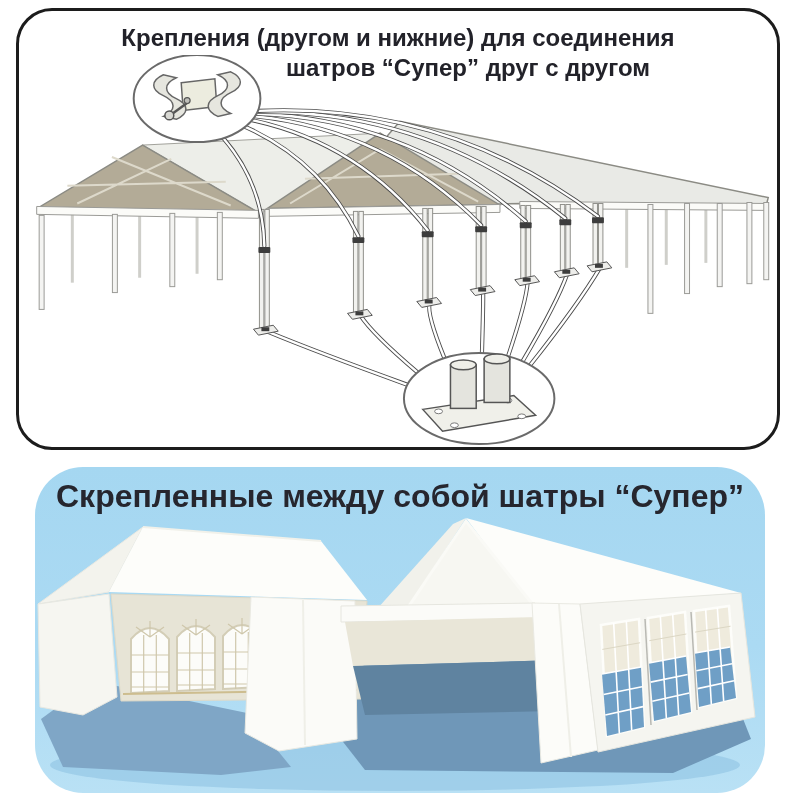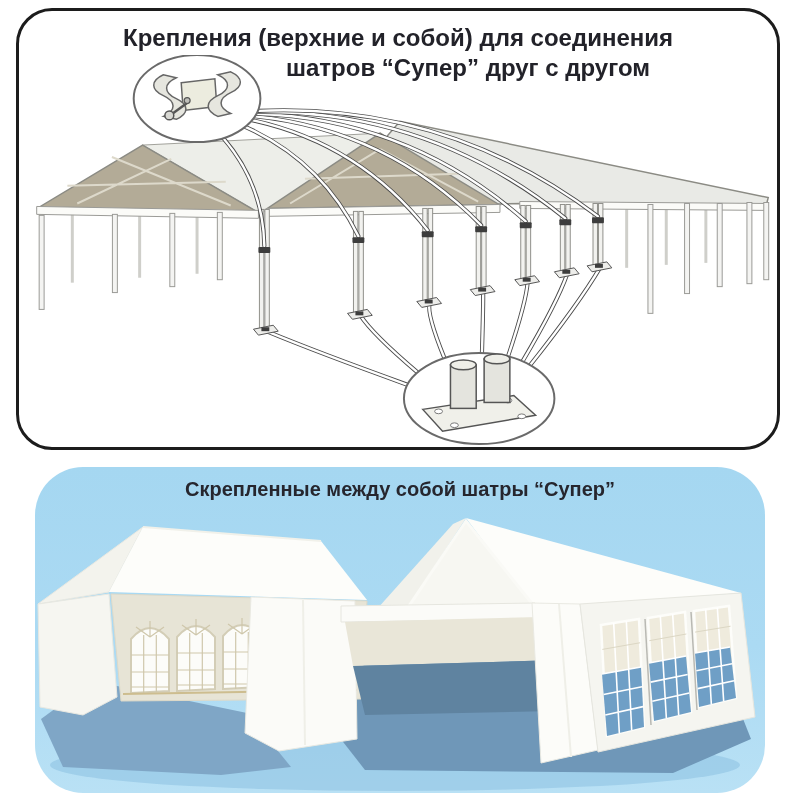--- a/index.html
+++ b/index.html
@@ -13,31 +13,31 @@
   .top-panel{position:absolute;left:16px;top:8px;width:758px;height:436px;
              background:#fff;border:3px solid var(--border-ink);border-radius:36px;}
   .top-title{position:absolute;left:0;top:12px;width:100%;text-align:center;
              font-weight:bold;font-size:24px;line-height:30px;color:var(--title-ink);}
   .top-title .l2{transform:translateX(70px);}
   .top-drawing{position:absolute;left:0;top:44px;width:758px;height:392px;}
   .bottom-panel{position:absolute;left:35px;top:467px;width:730px;height:326px;
                 border-radius:48px;overflow:hidden;
                 background:linear-gradient(180deg,#a5d7f1 0%,#abdaf3 55%,#b9e1f5 100%);}
   .bottom-title{position:absolute;left:0;top:11px;width:100%;text-align:center;z-index:2;
-                font-weight:bold;font-size:20px;color:#26262e;}
+                font-weight:bold;font-size:32px;color:#26262e;}
   .bottom-drawing{position:absolute;left:0;top:0;width:730px;height:326px;z-index:1;}
 </style>
 </head>
 <body>
 
 <div class="stage">
 
   <div class="top-panel">
     <div class="top-title">
-      <div class="l1">Крепления (верхние и собой) для соединения</div>
+      <div class="l1">Крепления (другом и нижние) для соединения</div>
       <div class="l2">шатров “Супер” друг с другом</div>
     </div>
 
     <svg id="top-drawing" class="top-drawing" viewBox="0 0 758 396">
 
       <g id="back-legs">
           <rect x="48.5" y="150" width="3" height="80" fill="#cfcfca"></rect>
           <rect x="116.5" y="150" width="3" height="75" fill="#cfcfca"></rect>
           <rect x="174.5" y="149" width="3" height="72" fill="#cfcfca"></rect>
           <rect x="608.5" y="145" width="3" height="70" fill="#cfcfca"></rect>

